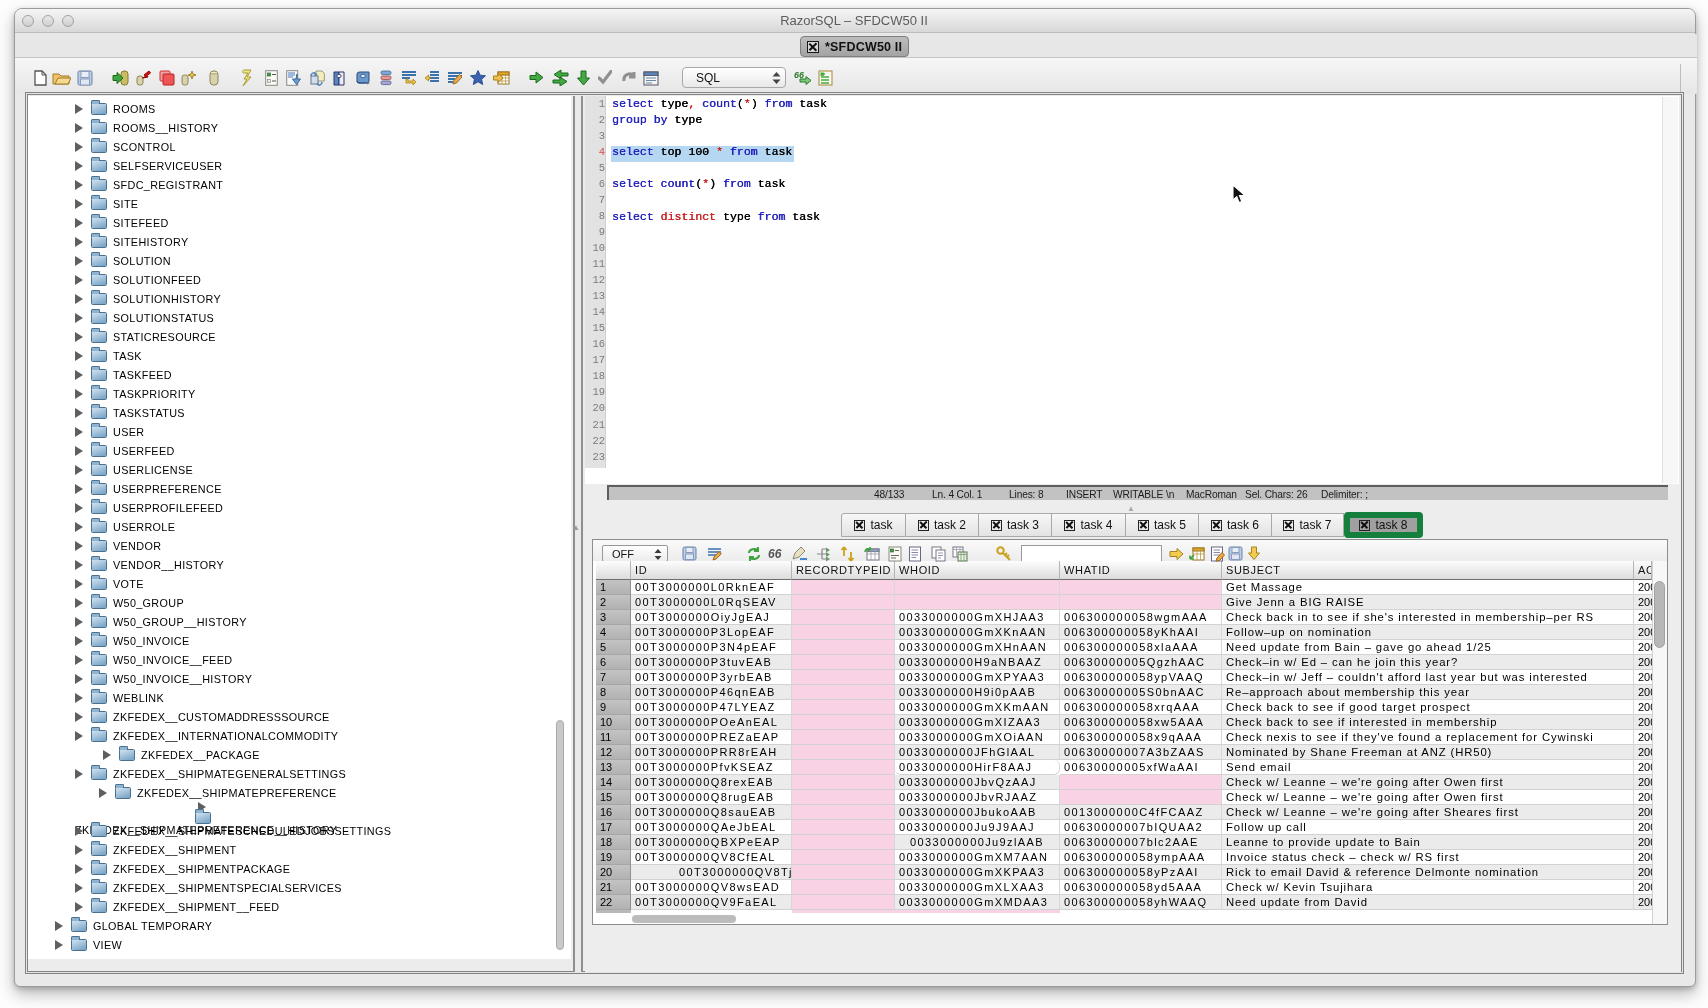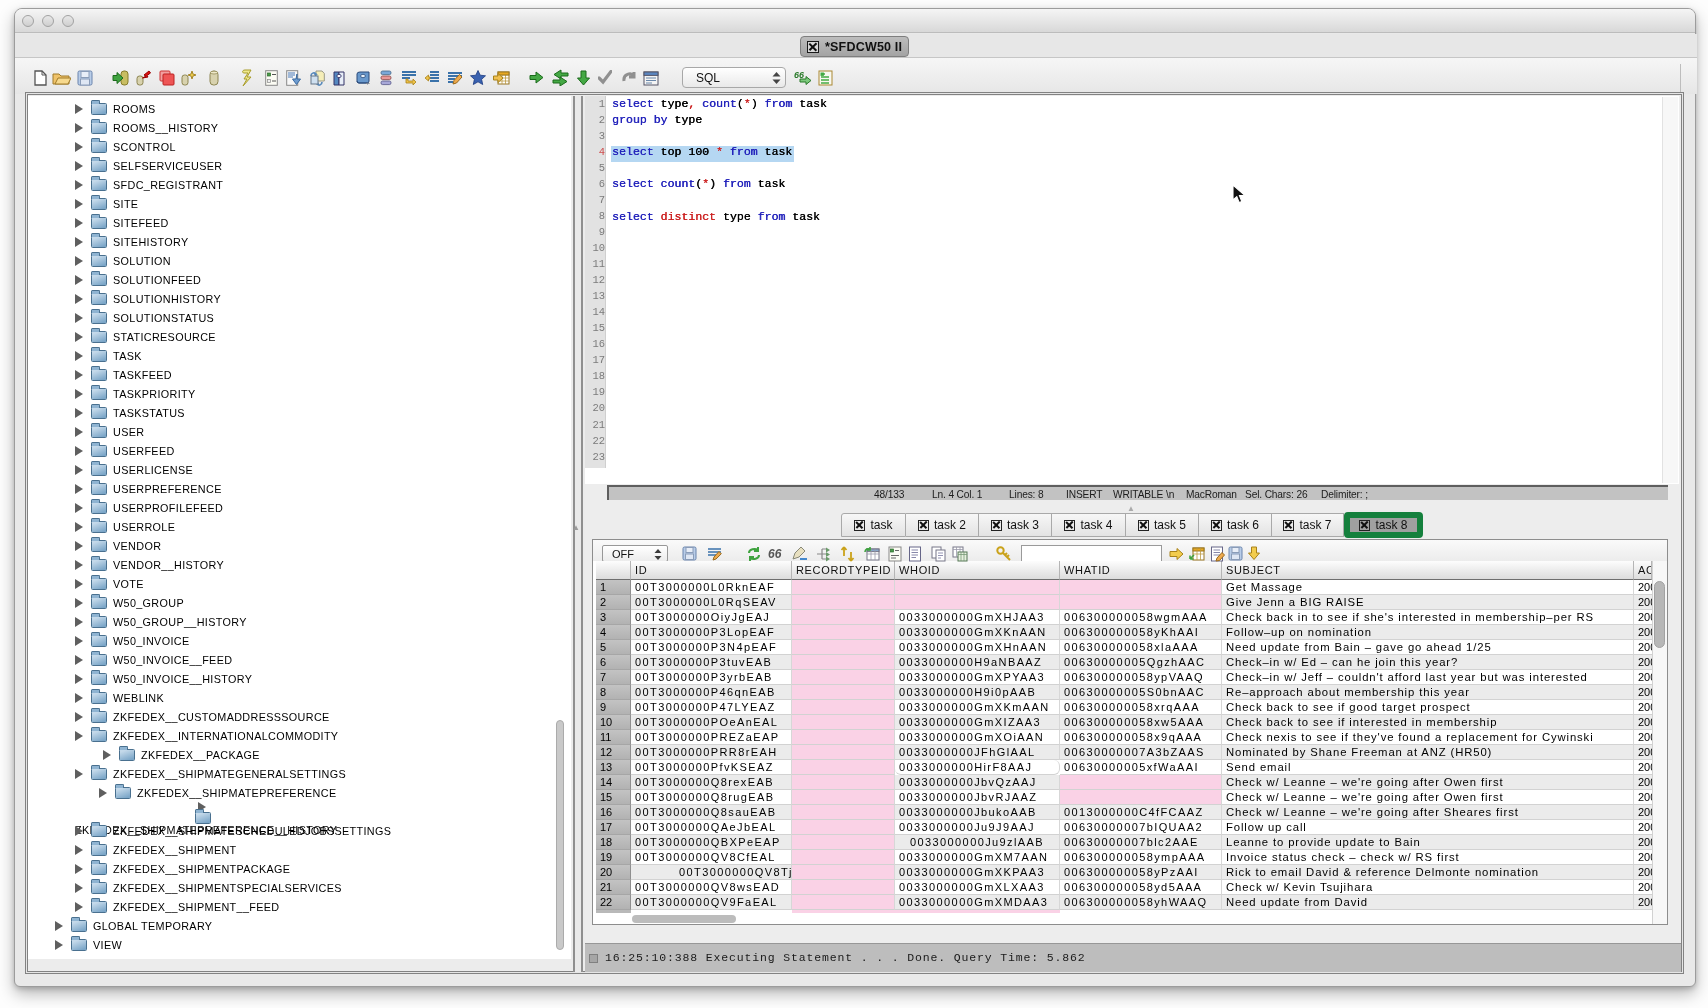--- a/index.html
+++ b/index.html
@@ -76,20 +76,21 @@
 #bstatus span{position:absolute;left:20px;top:7px;font-family:"Liberation Mono",monospace;font-size:11.5px;letter-spacing:0.85px;color:#1a1a1a;}
 .icon{position:absolute;top:69px;}
 .ricon{position:absolute;top:546px;}
 </style></head><body>
 <div id="page">
 <div id="win"></div>
 <div id="titlebar"></div>
 <div class="light" style="left:22px;"></div>
 <div class="light" style="left:42px;"></div>
 <div class="light" style="left:62px;"></div>
+<div id="title">RazorSQL – SFDCW50 II</div>
 <div id="tabstrip"></div>
 <div id="doctab">
       <div class="xbox">
         <i></i>
       </div>
       <span>*SFDCW50 II</span>
     </div>
 <div id="toolbar"></div>
 <div id="content"></div>
 <div id="content2"></div>
@@ -590,24 +591,20 @@
 <div class="cell" style="left:1634px;top:895px;width:19px;background:#ebebeb;">2006</div>
 <div style="position:absolute;left:596px;top:910px;width:35px;height:3px;background:#b9b9b9;"></div>
 <div style="position:absolute;left:631px;top:910px;width:161px;height:3px;background:#fff;"></div>
 <div style="position:absolute;left:792px;top:910px;width:103px;height:3px;background:#fad2e6;"></div>
 <div style="position:absolute;left:895px;top:910px;width:165px;height:3px;background:#fad2e6;"></div>
 <div style="position:absolute;left:1060px;top:910px;width:162px;height:3px;background:#fff;"></div>
 <div style="position:absolute;left:1222px;top:910px;width:430px;height:3px;background:#fff;"></div>
 <div id="gridsb"></div>
 <div id="gridthumb"></div>
 <div id="hthumb"></div>
-<div id="bstatus">
-      <div class="sq"></div>
-      <span>16:25:10:388 Executing Statement . . . Done. Query Time: 5.862</span>
-    </div>
 <svg class="icon" style="left:34px;top:70px;" width="13" height="16" viewBox="0 0 13 16">
       <path d="M1 1 H8 L12 5 V15 H1 Z" fill="#fff" stroke="#555" stroke-width="1.3"></path>
       <path d="M8 1 V5 H12" fill="none" stroke="#555"></path>
     </svg>
 <svg class="icon" style="left:52px;top:71px;" width="19" height="14" viewBox="0 0 19 14">
       <path d="M1 3 H7 L9 5 H17 V13 H1 Z" fill="#f0c36a" stroke="#a07b28"></path>
       <path d="M3 13 L6 7 H19 L16 13 Z" fill="#f7d98d" stroke="#a07b28"></path>
     </svg>
 <svg class="icon" style="left:77px;top:70px;" width="16" height="16" viewBox="0 0 16 16">
       <rect x="1" y="1" width="14" height="14" rx="1.5" fill="#b9cde8" stroke="#6a84ad"></rect>

